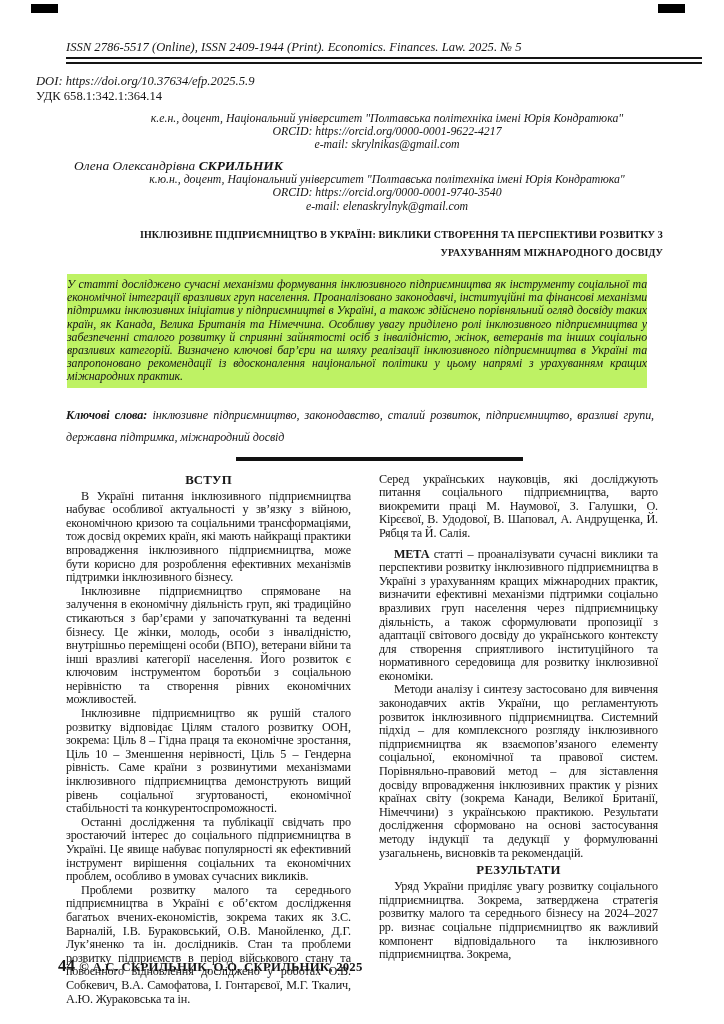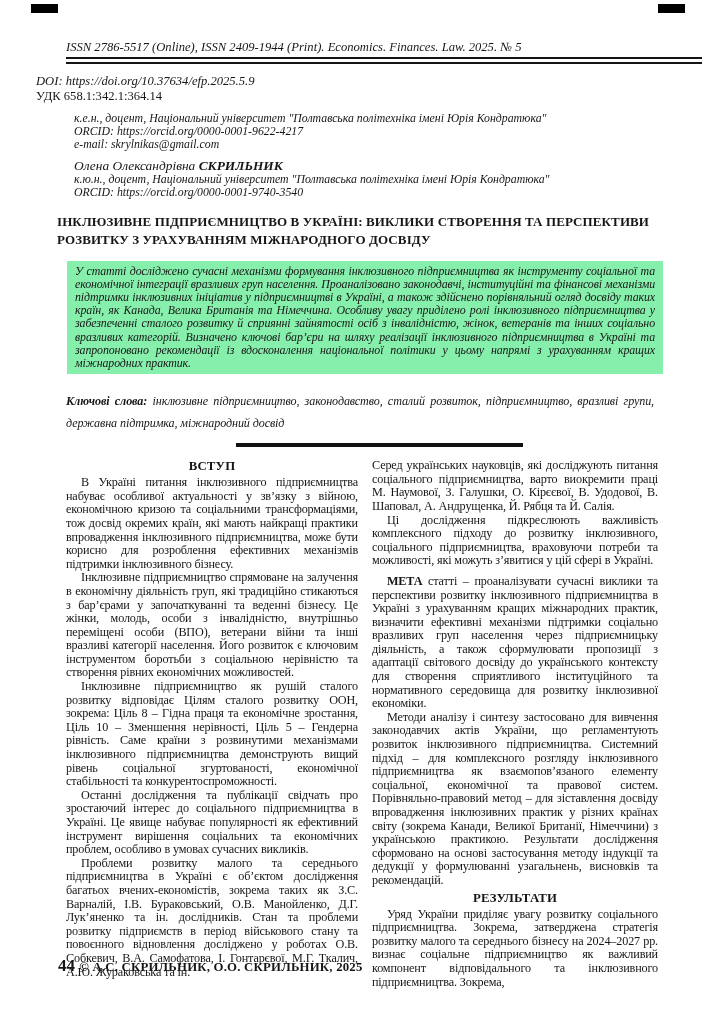--- a/index.html
+++ b/index.html
@@ -19,42 +19,42 @@
   .double-rule{margin:2px 18px 0 66px;height:2.5px;border-top:2.5px solid #141414;border-bottom:2px solid #141414;}
 
   .meta-block{margin:10px 20px 0 36px;font-size:12.6px;line-height:15px;}
   .doi-line{font-style:italic;}
   .udc-line{font-style:normal;}
 
   .authors{margin:8px 20px 0 74px;}
   .author{margin-top:6px;}
   .author-name{font-style:italic;font-size:13.4px;line-height:15px;}
   .author-name .surname{font-weight:bold;}
-  .author-details{font-style:italic;font-size:11.8px;line-height:13.4px;}
+  .author-details{font-style:italic;font-size:11.8px;line-height:13.4px;text-align:center;}
 
   .paper-title{
-    margin:13px auto 0 auto;width:606px;text-align:left;
-    font-weight:bold;font-size:13px;line-height:18.5px;letter-spacing:0.1px;
+    margin:13px auto 0 auto;width:606px;text-align:right;
+    font-weight:bold;font-size:10px;line-height:18.5px;letter-spacing:0.1px;
   }
 
   .abstract-box{
-    margin:11px 0 16px 67px;width:580px;padding:4px 8px;
-    background:#86efac;font-style:italic;font-size:11.9px;line-height:13.2px;
+    margin:11px 0 16px 67px;width:580px;padding:4px 0;
+    background:#bef264;font-style:italic;font-size:11.9px;line-height:13.2px;
     text-align:justify;letter-spacing:-0.1px;
   }
 
   .keywords-block{
     margin:7px 20px 0 66px;width:588px;
     font-style:italic;font-size:12.1px;line-height:22px;text-align:justify;letter-spacing:-0.1px;
   }
   .keywords-block .kw-label{font-weight:bold;}
 
   .section-bar{margin:9px 0 0 236px;width:287px;height:4px;background:#111;}
 
-  .columns{display:flex;margin:12px 0 0 66px;width:592px;gap:14px;}
+  .columns{display:flex;margin:12px 0 0 66px;width:592px;gap:28px;}
   .col{text-align:justify;font-size:12.2px;line-height:13.6px;letter-spacing:-0.15px;}
   .col-left{width:292px;}
   .col-right{width:286px;}
   .col p{margin:0;text-indent:15px;}
   .col p.no-indent{text-indent:0;}
   .sec-heading{font-weight:bold;text-align:center;font-size:12.8px;line-height:15px;margin:0 0 2px 0;text-indent:0;letter-spacing:0.2px;}
   .sec-heading.mid{margin-top:3px;}
   p.goal-paragraph{margin-top:7px;}
 
   .page-footer{position:absolute;left:58px;top:956px;white-space:nowrap;font-weight:bold;}
@@ -80,20 +80,21 @@
   <div class="authors">
     <div class="author">
       <div class="author-details">к.е.н., доцент, Національний університет "Полтавська політехніка імені Юрія Кондратюка"</div>
       <div class="author-details">ORCID: https://orcid.org/0000-0001-9622-4217</div>
       <div class="author-details">e-mail: skrylnikas@gmail.com</div>
     </div>
     <div class="author">
       <div class="author-name"><span>Олена Олександрівна </span><span class="surname">СКРИЛЬНИК</span></div>
       <div class="author-details">к.ю.н., доцент, Національний університет "Полтавська політехніка імені Юрія Кондратюка"</div>
       <div class="author-details">ORCID: https://orcid.org/0000-0001-9740-3540</div>
+      <div class="author-details">e-mail: elenaskrylnyk@gmail.com</div>
     </div>
   </div>
 
   <div class="paper-title">ІНКЛЮЗИВНЕ ПІДПРИЄМНИЦТВО В УКРАЇНІ: ВИКЛИКИ СТВОРЕННЯ ТА ПЕРСПЕКТИВИ РОЗВИТКУ З УРАХУВАННЯМ МІЖНАРОДНОГО ДОСВІДУ</div>
 
   <div class="abstract-box">У статті досліджено сучасні механізми формування інклюзивного підприємництва як інструменту соціальної та економічної інтеграції вразливих груп населення. Проаналізовано законодавчі, інституційні та фінансові механізми підтримки інклюзивних ініціатив у підприємництві в Україні, а також здійснено порівняльний огляд досвіду таких країн, як Канада, Велика Британія та Німеччина. Особливу увагу приділено ролі інклюзивного підприємництва у забезпеченні сталого розвитку й сприянні зайнятості осіб з інвалідністю, жінок, ветеранів та інших соціально вразливих категорій. Визначено ключові бар’єри на шляху реалізації інклюзивного підприємництва в Україні та запропоновано рекомендації із вдосконалення національної політики у цьому напрямі з урахуванням кращих міжнародних практик.</div>
 
   <div class="keywords-block"><span class="kw-label">Ключові слова:</span><span> інклюзивне підприємництво, законодавство, сталий розвиток, підприємництво, вразливі групи, державна підтримка, міжнародний досвід</span></div>
 
   <div class="section-bar"></div>
@@ -102,21 +103,20 @@
     <div class="col col-left">
       <div class="sec-heading">ВСТУП</div>
       <p>В Україні питання інклюзивного підприємництва набуває особливої актуальності у зв’язку з війною, економічною кризою та соціальними трансформаціями, тож досвід окремих країн, які мають найкращі практики впровадження інклюзивного підприємництва, може бути корисно для розроблення ефективних механізмів підтримки інклюзивного бізнесу.</p>
       <p>Інклюзивне підприємництво спрямоване на залучення в економічну діяльність груп, які традиційно стикаються з бар’єрами у започаткуванні та веденні бізнесу. Це жінки, молодь, особи з інвалідністю, внутрішньо переміщені особи (ВПО), ветерани війни та інші вразливі категорії населення. Його розвиток є ключовим інструментом боротьби з соціальною нерівністю та створення рівних економічних можливостей.</p>
       <p>Інклюзивне підприємництво як рушій сталого розвитку відповідає Цілям сталого розвитку ООН, зокрема: Ціль 8 – Гідна праця та економічне зростання, Ціль 10 – Зменшення нерівності, Ціль 5 – Гендерна рівність. Саме країни з розвинутими механізмами інклюзивного підприємництва демонструють вищий рівень соціальної згуртованості, економічної стабільності та конкурентоспроможності.</p>
       <p>Останні дослідження та публікації свідчать про зростаючий інтерес до соціального підприємництва в Україні. Це явище набуває популярності як ефективний інструмент вирішення соціальних та економічних проблем, особливо в умовах сучасних викликів.</p>
       <p>Проблеми розвитку малого та середнього підприємництва в Україні є об’єктом дослідження багатьох вчених-економістів, зокрема таких як З.С. Варналій, І.В. Бураковський, О.В. Манойленко, Д.Г. Лук’яненко та ін. дослідників. Стан та проблеми розвитку підприємств в період військового стану та повоєнного відновлення досліджено у роботах О.В. Собкевич, В.А. Самофатова, І. Гонтарєвої, М.Г. Ткалич, А.Ю. Жураковська та ін.</p>
     </div>
     <div class="col col-right">
       <p class="no-indent">Серед українських науковців, які досліджують питання соціального підприємництва, варто виокремити праці М. Наумової, З. Галушки, О. Кірєєвої, В. Удодової, В. Шаповал, А. Андрущенка, Й. Рябця та Й. Салія.</p>
-      <p>Ці дослідження підкреслюють важливість комплексного підходу до розвитку інклюзивного, соціального підприємництва, враховуючи потреби та можливості, які можуть з’явитися у цій сфері в Україні.</p>
       <p class="goal-paragraph"><b>МЕТА</b><span> статті – проаналізувати сучасні виклики та перспективи розвитку інклюзивного підприємництва в Україні з урахуванням кращих міжнародних практик, визначити ефективні механізми підтримки соціально вразливих груп населення через підприємницьку діяльність, а також сформулювати пропозиції з адаптації світового досвіду до українського контексту для створення сприятливого інституційного та нормативного середовища для розвитку інклюзивної економіки.</span></p>
       <p>Методи аналізу і синтезу застосовано для вивчення законодавчих актів України, що регламентують розвиток інклюзивного підприємництва. Системний підхід – для комплексного розгляду інклюзивного підприємництва як взаємопов’язаного елементу соціальної, економічної та правової систем. Порівняльно-правовий метод – для зіставлення досвіду впровадження інклюзивних практик у різних країнах світу (зокрема Канади, Великої Британії, Німеччини) з українською практикою. Результати дослідження сформовано на основі застосування методу індукції та дедукції у формулюванні узагальнень, висновків та рекомендацій.</p>
       <div class="sec-heading mid">РЕЗУЛЬТАТИ</div>
       <p>Уряд України приділяє увагу розвитку соціального підприємництва. Зокрема, затверджена стратегія розвитку малого та середнього бізнесу на 2024–2027 рр. визнає соціальне підприємництво як важливий компонент відповідального та інклюзивного підприємництва. Зокрема,</p>
     </div>
   </div>
 
   <div class="page-footer"><span class="page-number">44 </span><span class="copyright">© А.С. СКРИЛЬНИК, О.О. СКРИЛЬНИК, 2025</span></div>
 
 </div>

